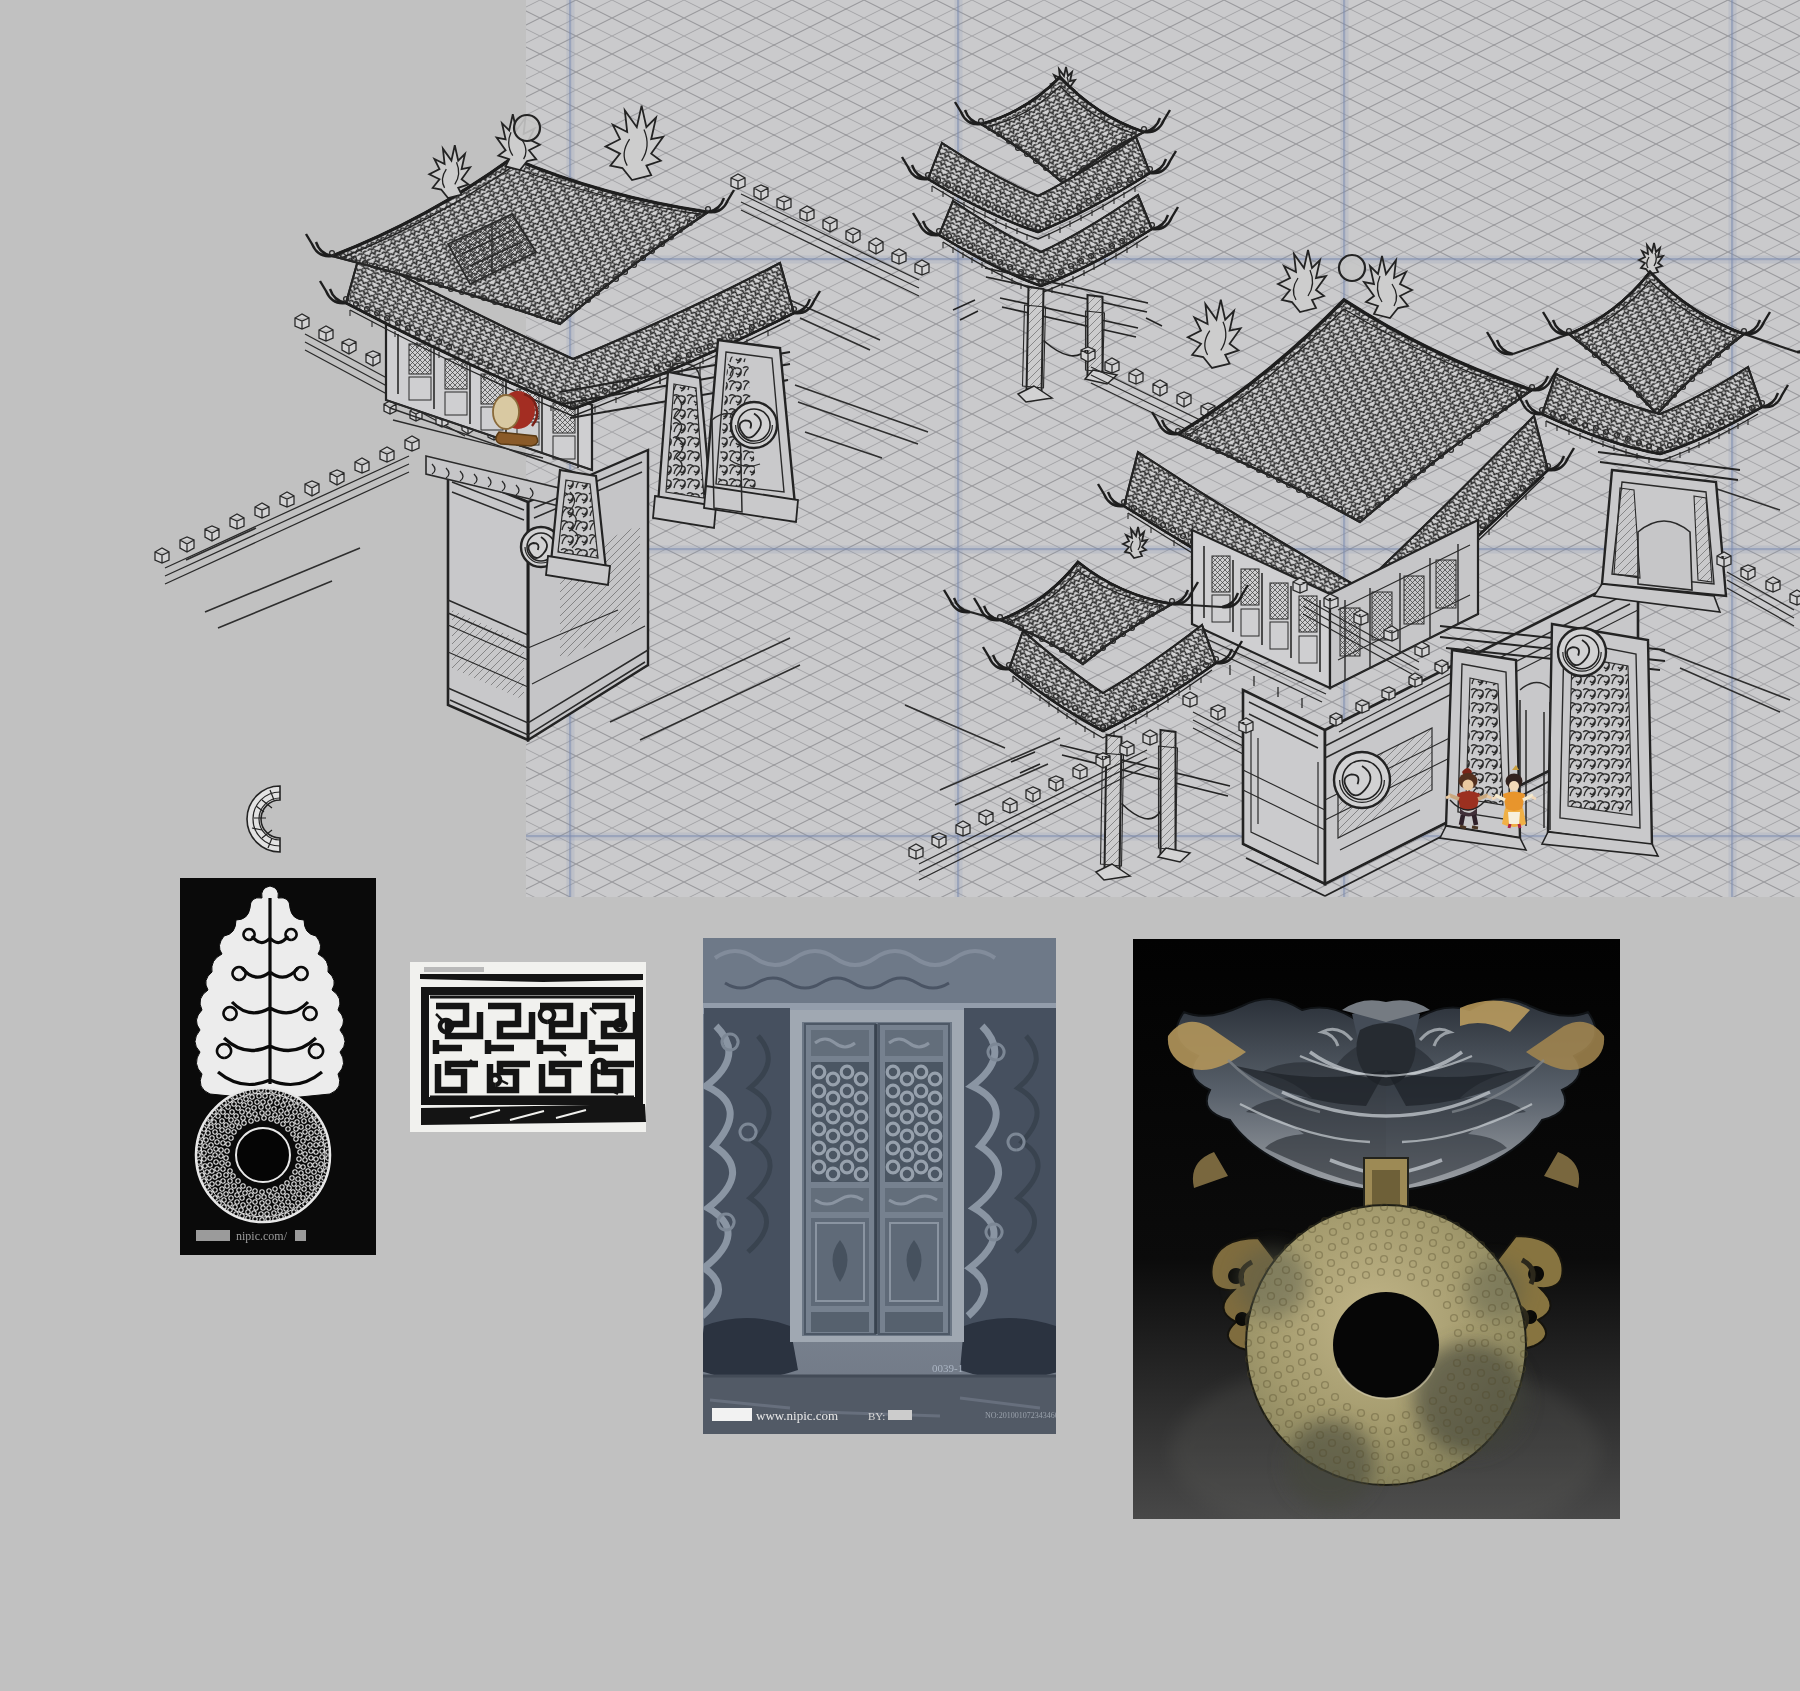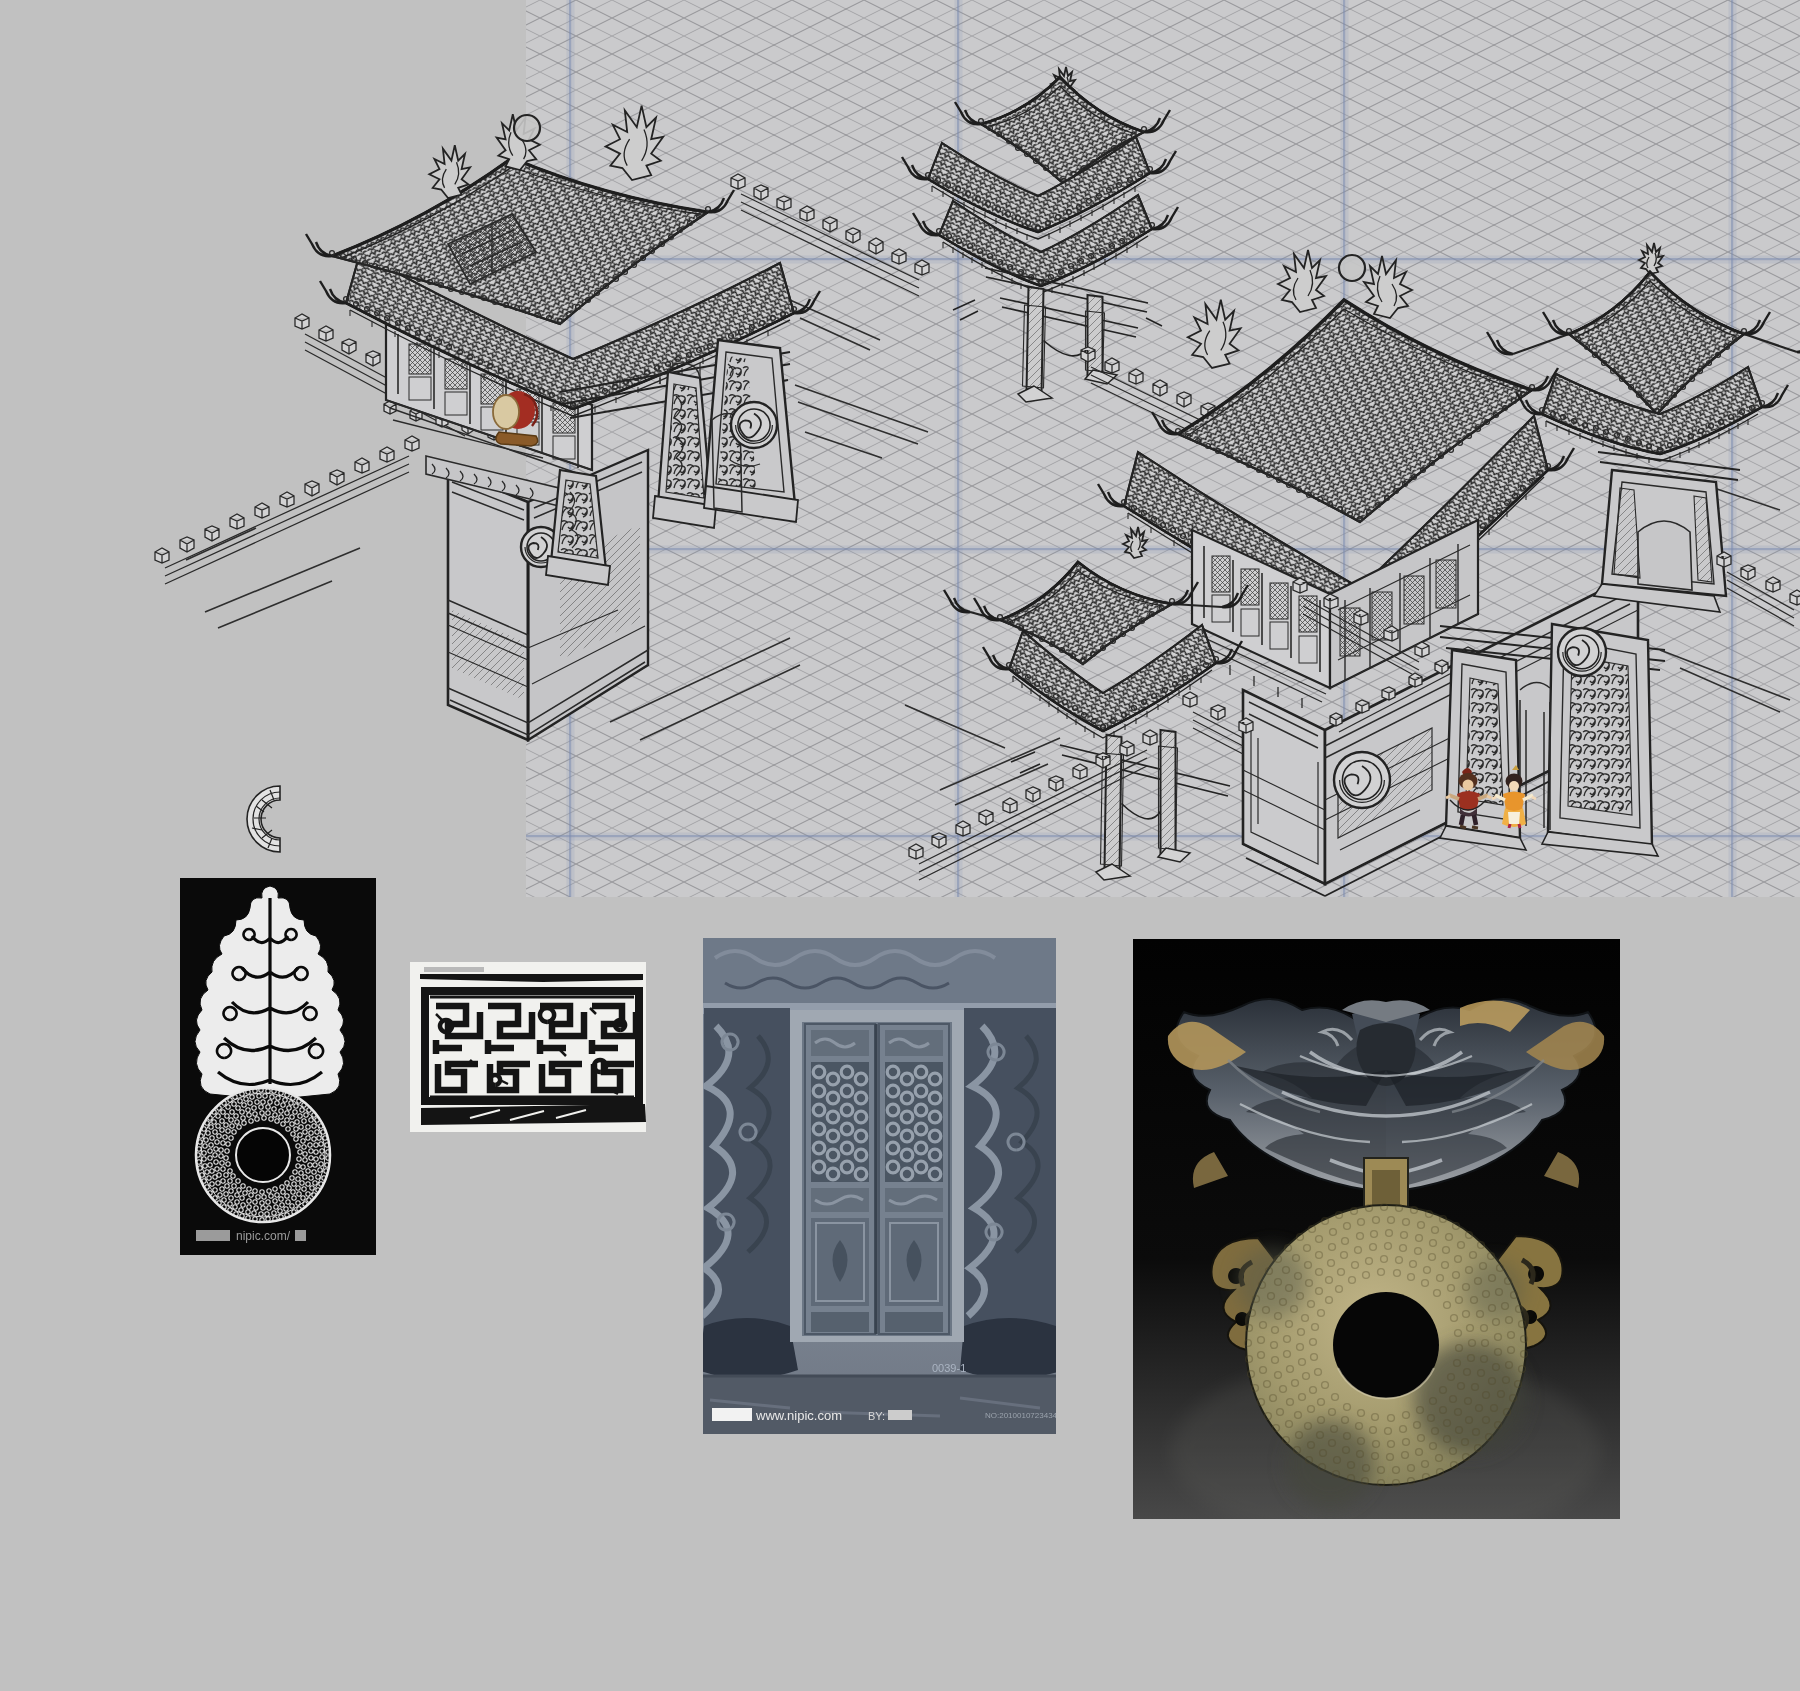--- a/index.html
+++ b/index.html
@@ -1,16 +1,16 @@
 <!DOCTYPE html>
 <html><head><meta charset="utf-8">
 <style>
 html,body{margin:0;padding:0;}
 #page{position:relative;width:1800px;height:1691px;background:#c1c1c1;overflow:hidden;
- font-family:Liberation Sans, sans-serif;}
+ font-family:Liberation Serif, serif;}
 </style></head>
 <body>
 <div id="page">
 <svg width="1800" height="1691" viewBox="0 0 1800 1691" style="position:absolute;left:0;top:0">
 <defs>
 <pattern id="grid1" width="36" height="18" patternUnits="userSpaceOnUse">
  <path d="M0 0 L36 18 M0 18 L36 0" stroke="rgba(118,118,122,0.45)" stroke-width="1" fill="none"></path>
 </pattern>
 <pattern id="grid2" width="72" height="36" patternUnits="userSpaceOnUse">
  <path d="M0 0 L72 36 M0 36 L72 0" stroke="rgba(100,100,104,0.20)" stroke-width="1.2" fill="none"></path>

